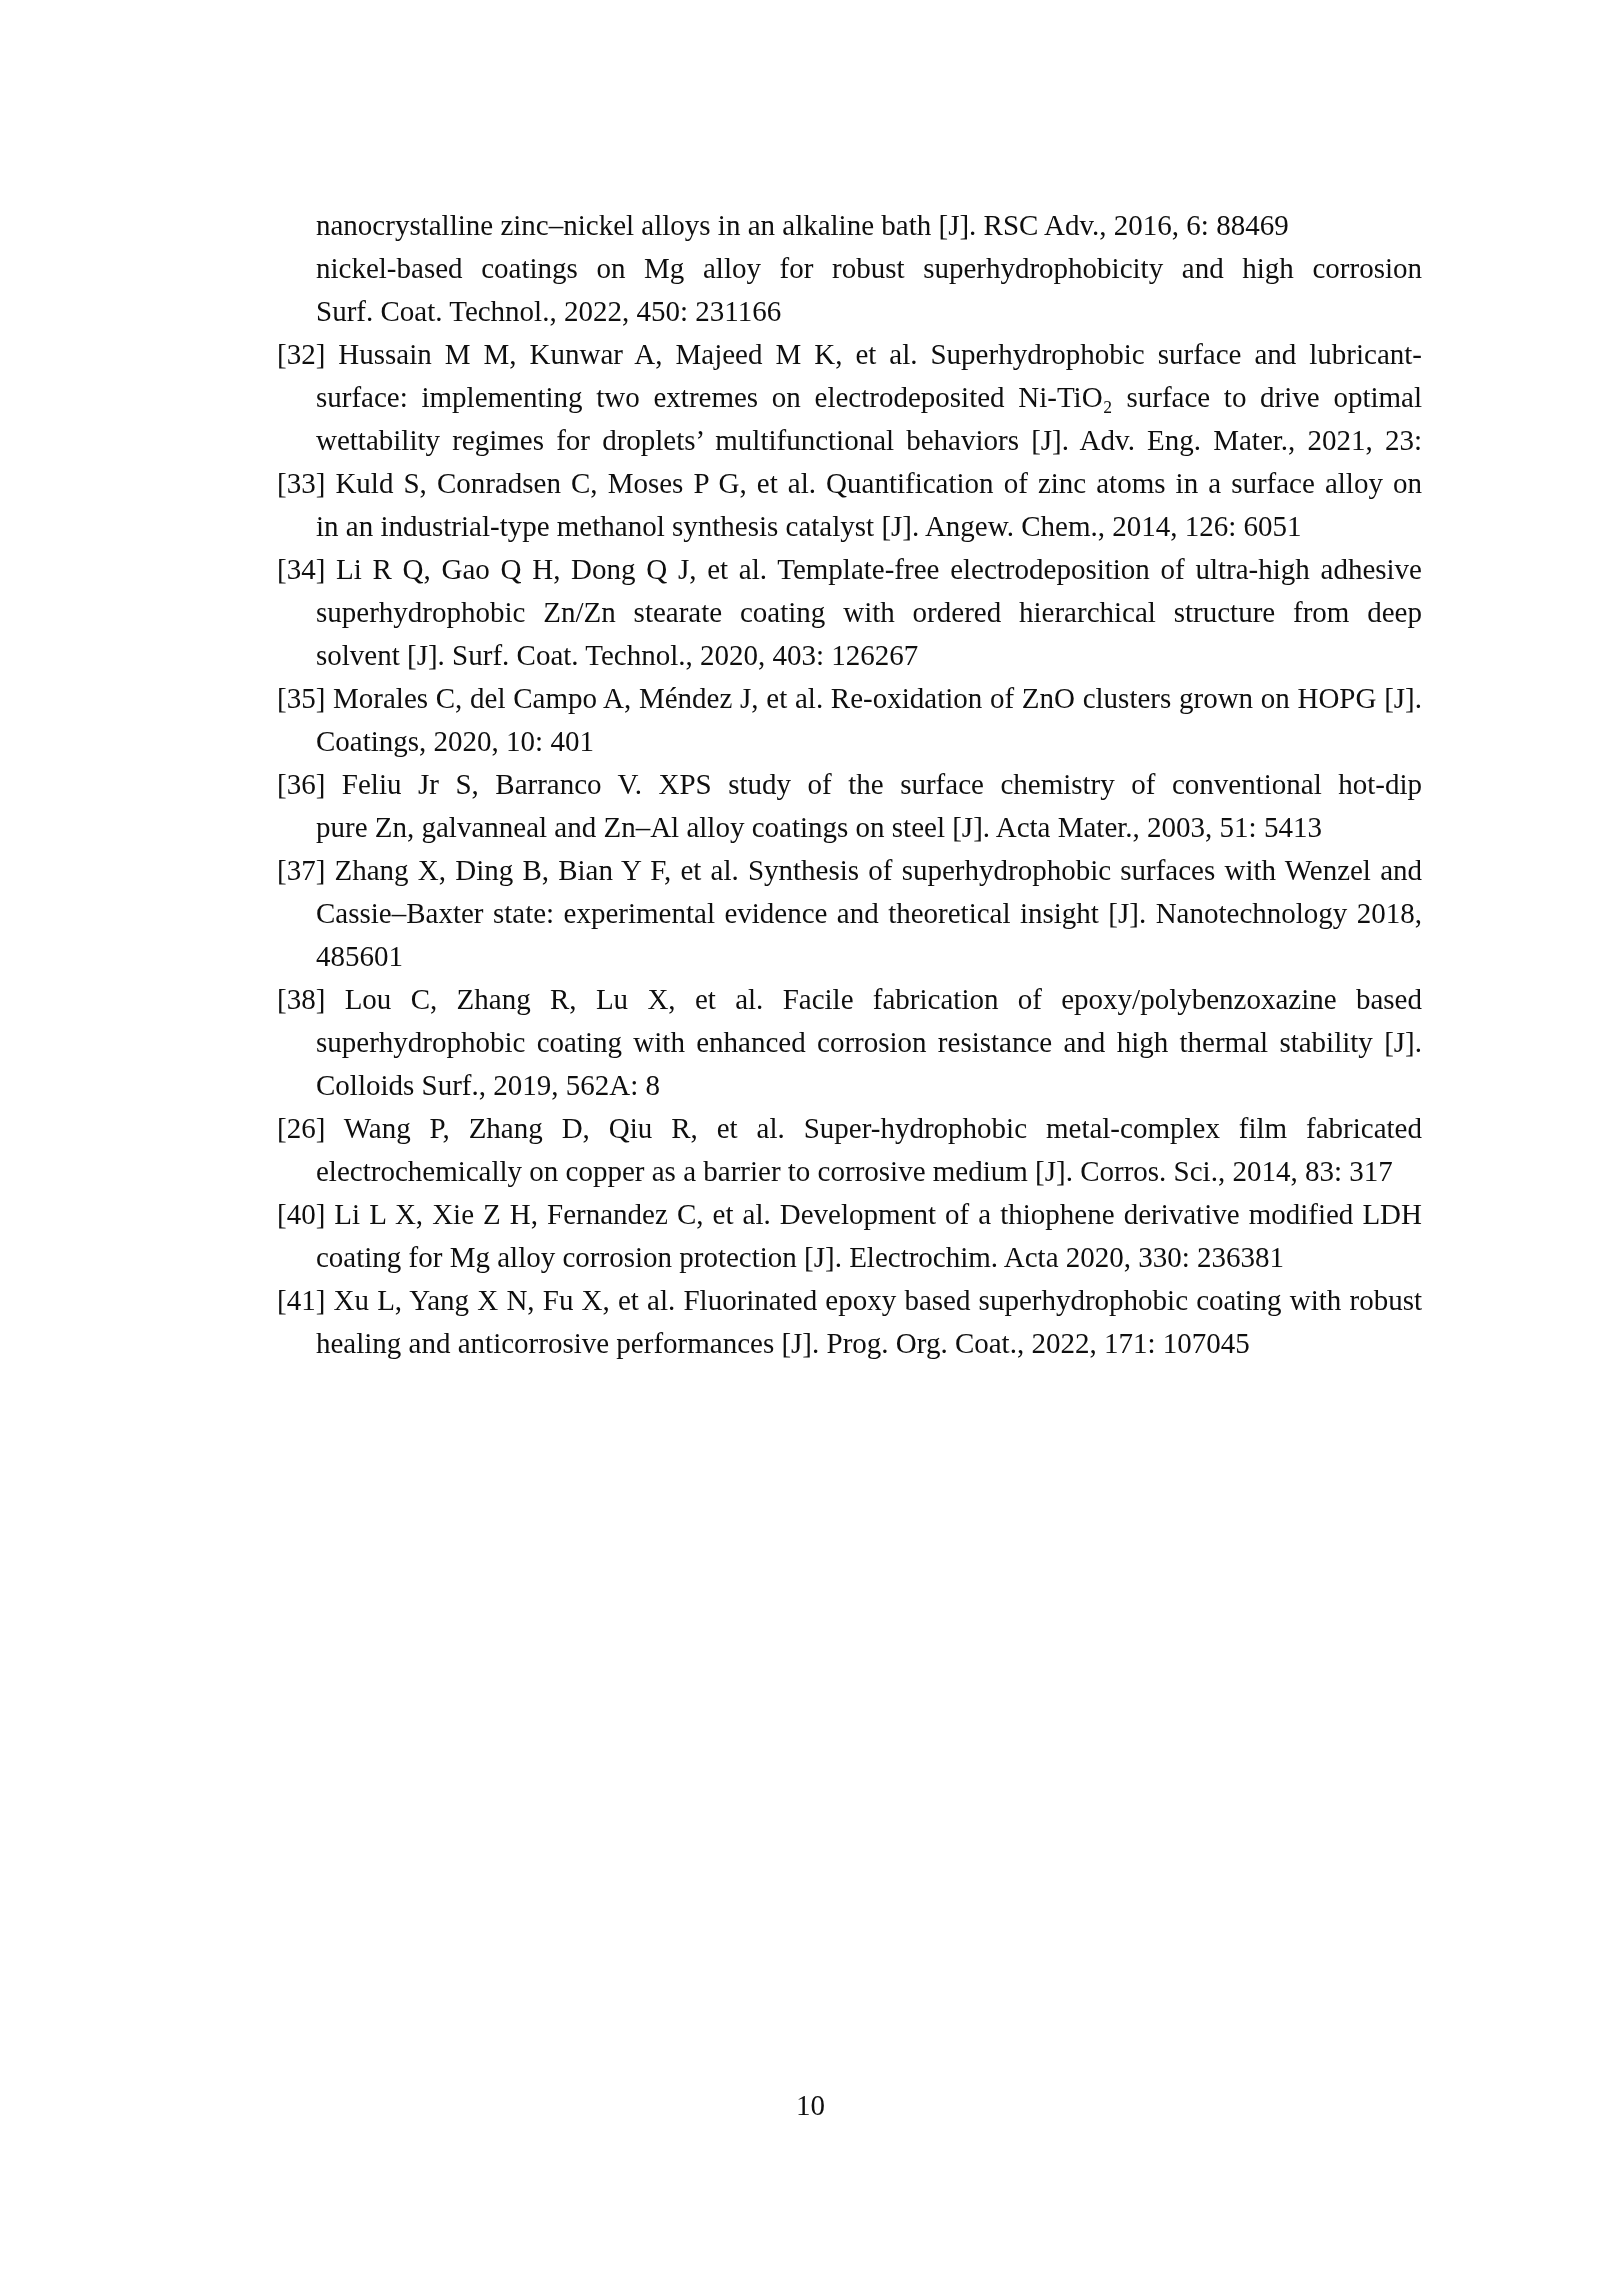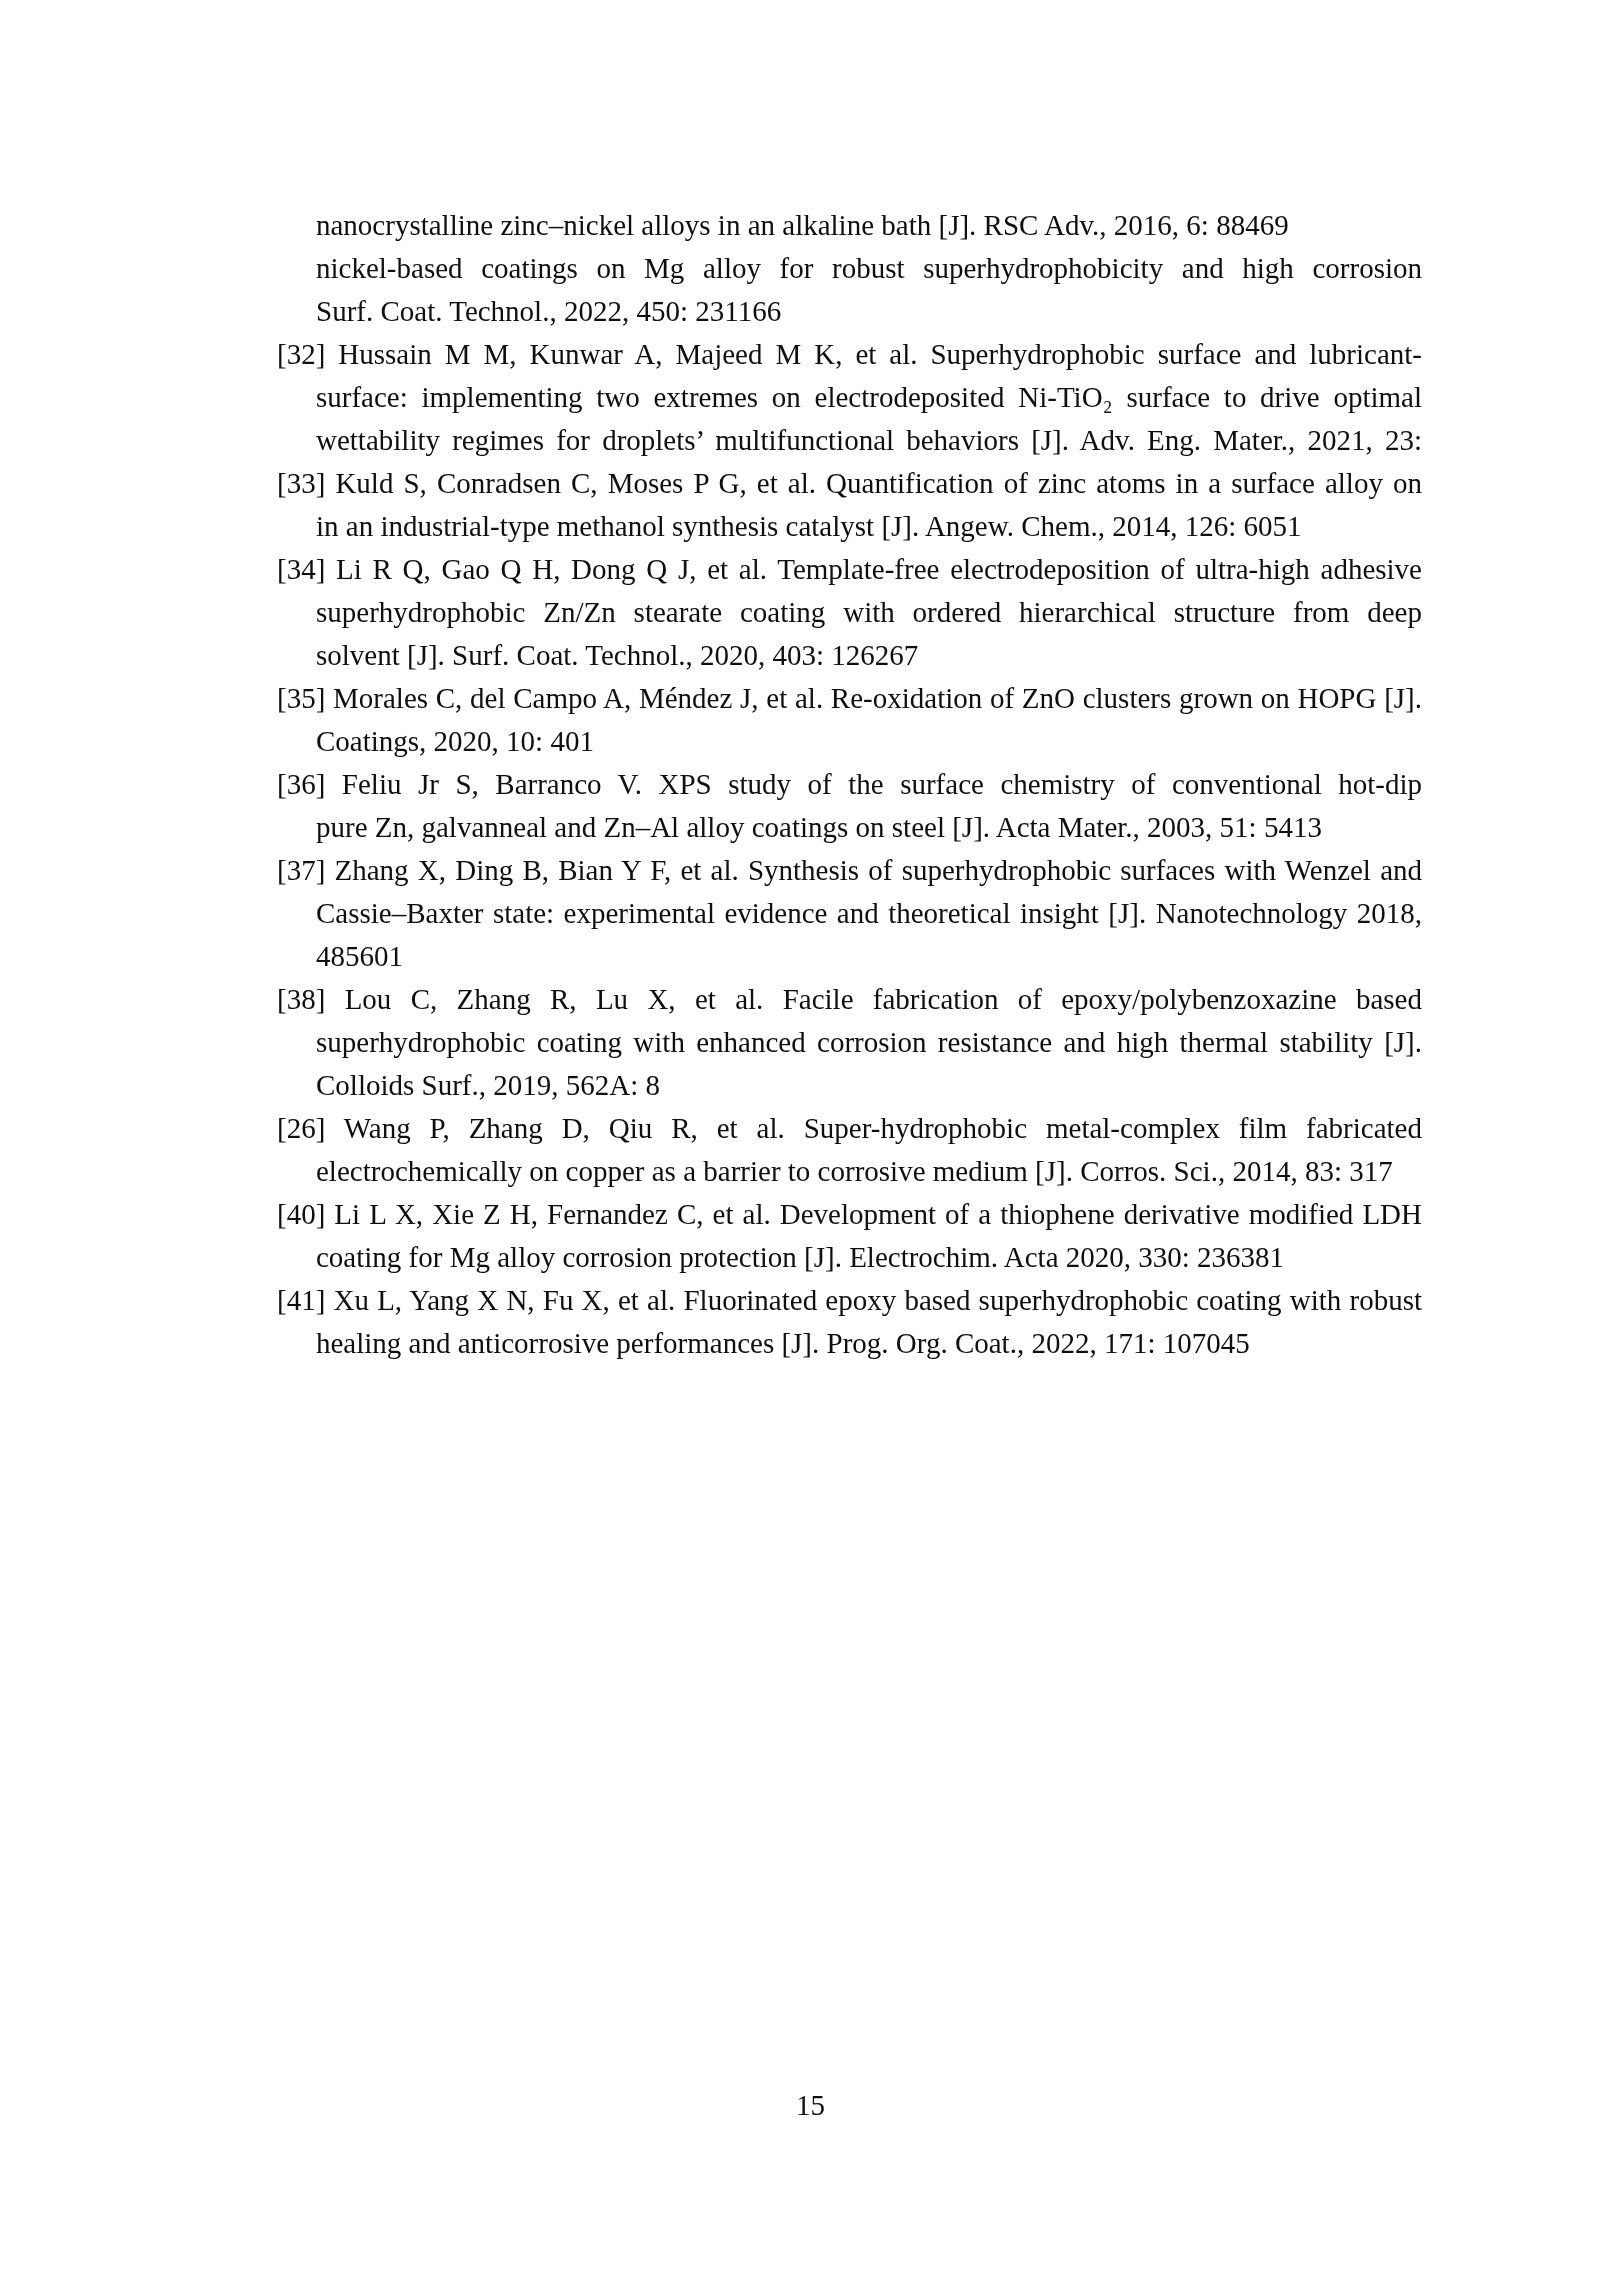--- a/index.html
+++ b/index.html
@@ -103,15 +103,15 @@
       </div>
       <div class="reference">
         <div class="ref-line">[40] Li L X, Xie Z H, Fernandez C, et al. Development of a thiophene derivative modified LDH</div>
         <div class="ref-line cont last">coating for Mg alloy corrosion protection [J]. Electrochim. Acta 2020, 330: 236381</div>
       </div>
       <div class="reference">
         <div class="ref-line">[41] Xu L, Yang X N, Fu X, et al. Fluorinated epoxy based superhydrophobic coating with robust self-</div>
         <div class="ref-line cont last">healing and anticorrosive performances [J]. Prog. Org. Coat., 2022, 171: 107045</div>
       </div>
     </div>
-  <div class="footer">15</div>
+  <div class="footer">10</div>
 </div>
 
 
 </body></html>

